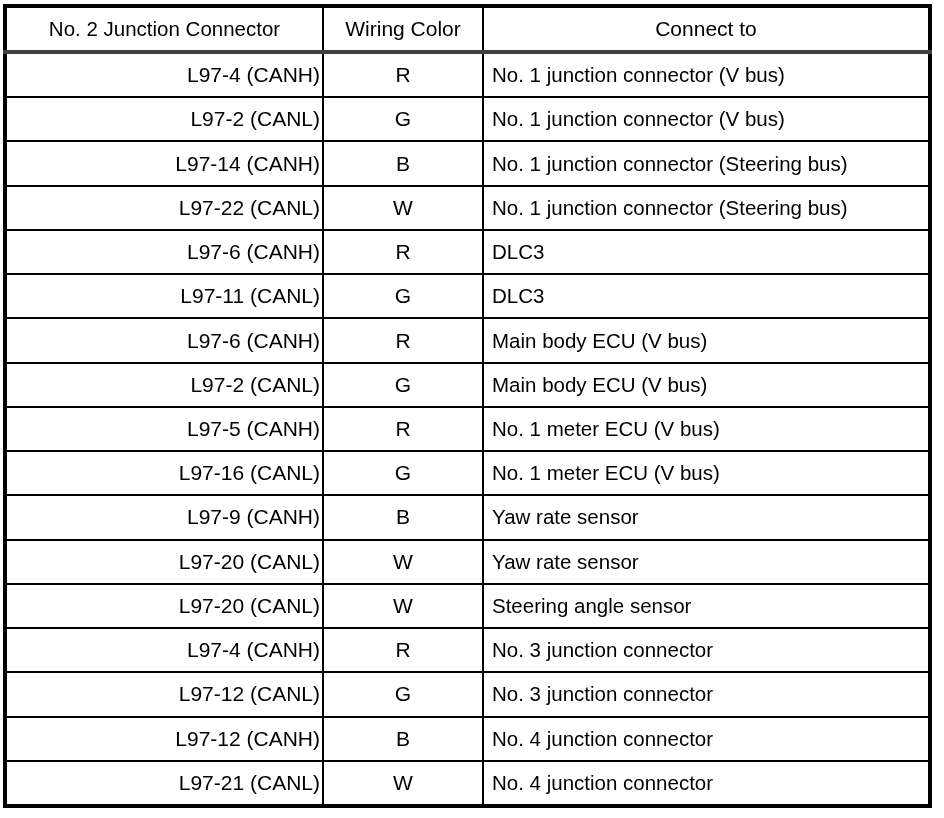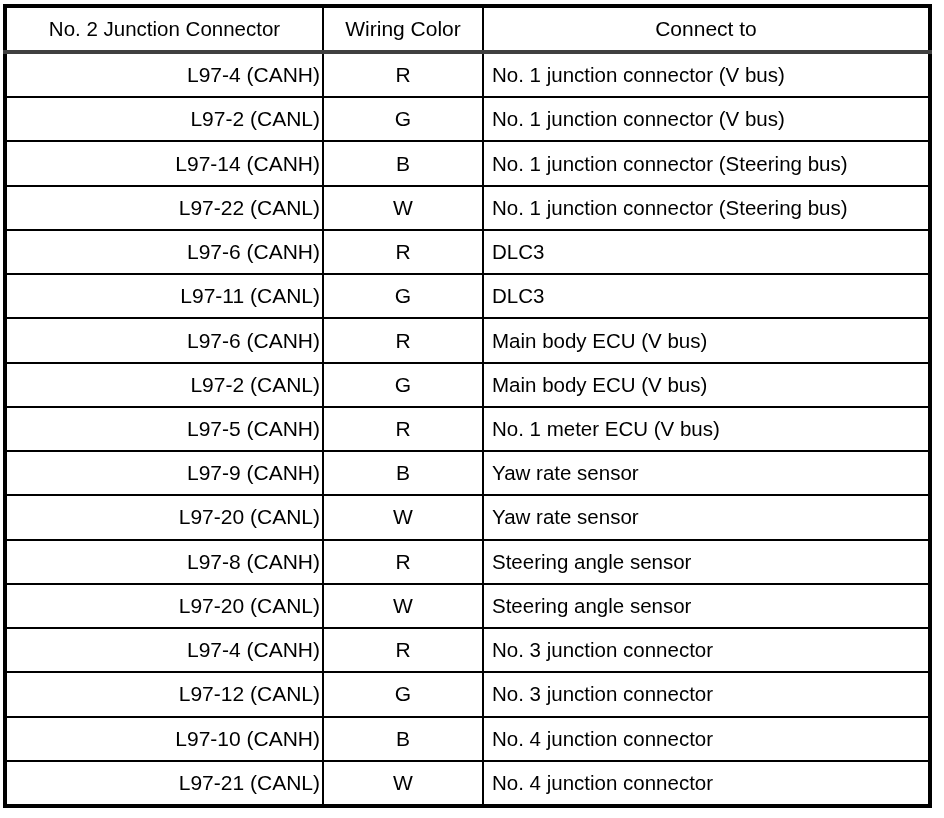--- a/index.html
+++ b/index.html
@@ -129,51 +129,51 @@
         <td class="col-connector">L97-2 (CANL)</td>
         <td class="col-color">G</td>
         <td class="col-target">Main body ECU (V bus)</td>
       </tr>
       <tr>
         <td class="col-connector">L97-5 (CANH)</td>
         <td class="col-color">R</td>
         <td class="col-target">No. 1 meter ECU (V bus)</td>
       </tr>
       <tr>
+        <td class="col-connector">L97-16 (CANL)</td>
+        <td class="col-color">G</td>
+        <td class="col-target">No. 1 meter ECU (V bus)</td>
+      </tr>
+      <tr>
         <td class="col-connector">L97-9 (CANH)</td>
         <td class="col-color">B</td>
         <td class="col-target">Yaw rate sensor</td>
       </tr>
       <tr>
         <td class="col-connector">L97-20 (CANL)</td>
         <td class="col-color">W</td>
         <td class="col-target">Yaw rate sensor</td>
-      </tr>
-      <tr>
-        <td class="col-connector">L97-8 (CANH)</td>
-        <td class="col-color">R</td>
-        <td class="col-target">Steering angle sensor</td>
       </tr>
       <tr>
         <td class="col-connector">L97-20 (CANL)</td>
         <td class="col-color">W</td>
         <td class="col-target">Steering angle sensor</td>
       </tr>
       <tr>
         <td class="col-connector">L97-4 (CANH)</td>
         <td class="col-color">R</td>
         <td class="col-target">No. 3 junction connector</td>
       </tr>
       <tr>
         <td class="col-connector">L97-12 (CANL)</td>
         <td class="col-color">G</td>
         <td class="col-target">No. 3 junction connector</td>
       </tr>
       <tr>
-        <td class="col-connector">L97-10 (CANH)</td>
+        <td class="col-connector">L97-12 (CANH)</td>
         <td class="col-color">B</td>
         <td class="col-target">No. 4 junction connector</td>
       </tr>
       <tr>
         <td class="col-connector">L97-21 (CANL)</td>
         <td class="col-color">W</td>
         <td class="col-target">No. 4 junction connector</td>
       </tr>
     </tbody>
 </table>

